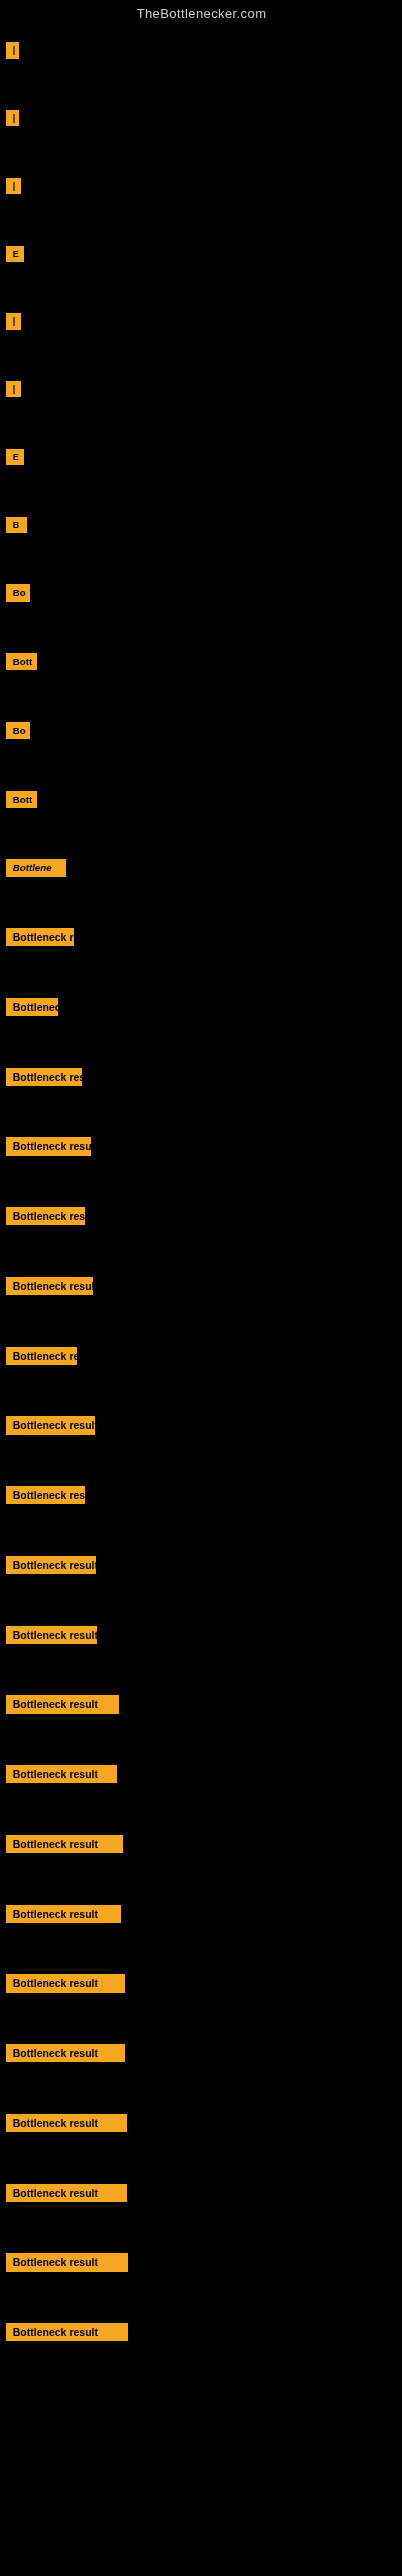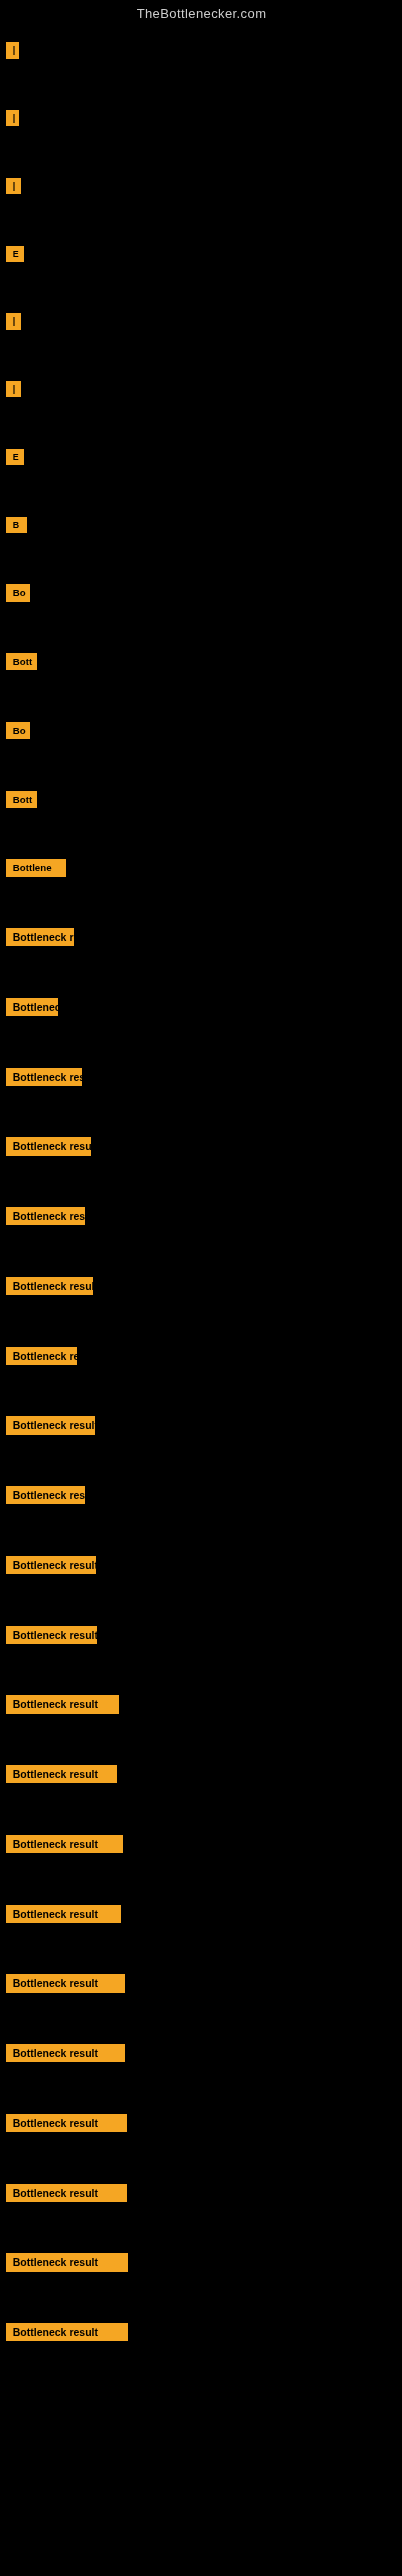--- a/index.html
+++ b/index.html
@@ -51,21 +51,21 @@
     .row-2 .bottleneck-label { width: 14.5px; font-size: 8.9px; }
     .row-3 .bottleneck-label { width: 17.7px; font-size: 8.9px; }
     .row-4 .bottleneck-label { width: 14.5px; font-size: 8.9px; }
     .row-5 .bottleneck-label { width: 14.5px; font-size: 8.9px; }
     .row-6 .bottleneck-label { width: 17.7px; font-size: 8.9px; }
     .row-7 .bottleneck-label { width: 21px; font-size: 8.9px; }
     .row-8 .bottleneck-label { width: 24px; font-size: 9.7px; }
     .row-9 .bottleneck-label { width: 31px; font-size: 9.7px; }
     .row-10 .bottleneck-label { width: 24px; font-size: 9.7px; }
     .row-11 .bottleneck-label { width: 31px; font-size: 9.7px; }
-    .row-12 .bottleneck-label { width: 60px; font-size: 9.7px; }
+    .row-12 .bottleneck-label { width: 60px; font-size: 9.7px; font-style: italic; }
     .row-13 .bottleneck-label { width: 68px; font-size: 10.5px; }
     .row-14 .bottleneck-label { width: 52px; font-size: 10.5px; }
     .row-15 .bottleneck-label { width: 76px; font-size: 10.5px; }
     .row-16 .bottleneck-label { width: 85px; font-size: 10.5px; }
     .row-17 .bottleneck-label { width: 79px; font-size: 10.5px; }
     .row-18 .bottleneck-label { width: 87px; font-size: 10.5px; }
     .row-19 .bottleneck-label { width: 71px; font-size: 10.5px; }
     .row-20 .bottleneck-label { width: 89px; font-size: 10.5px; }
     .row-21 .bottleneck-label { width: 79px; font-size: 10.5px; }
     .row-22 .bottleneck-label { width: 90px; font-size: 10.5px; }

